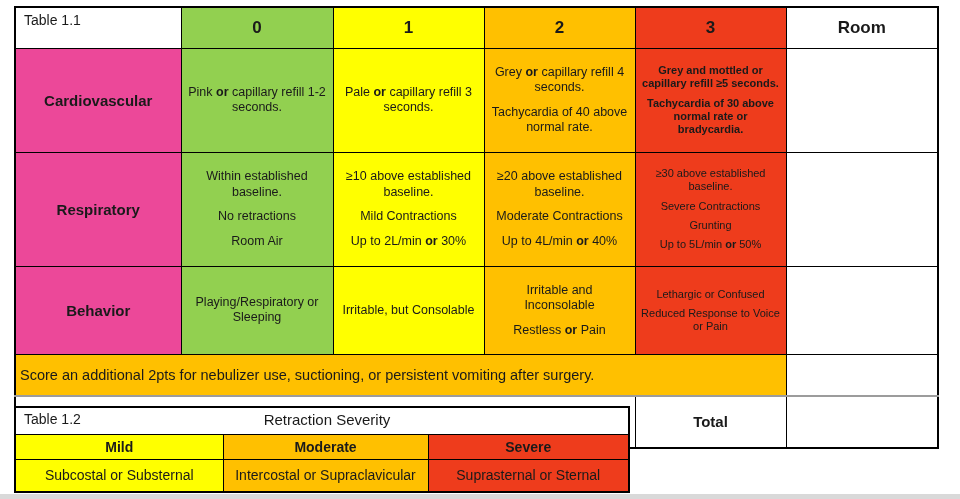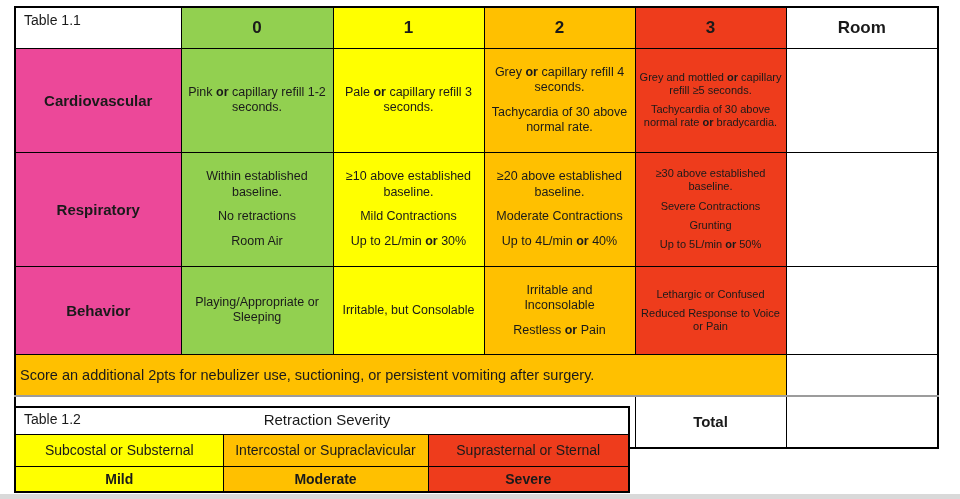--- a/index.html
+++ b/index.html
@@ -153,23 +153,23 @@
     <tr style="height:81px">
       <td class="label-cell">Cardiovascular</td>
       <td class="cell" style="background-color: rgb(146, 208, 80);">
             <div class="para">Pink <b>or</b> capillary refill 1-2 seconds.</div>
           </td>
       <td class="cell" style="background-color: rgb(255, 255, 0);">
             <div class="para">Pale <b>or</b> capillary refill 3 seconds.</div>
           </td>
       <td class="cell" style="background-color: rgb(255, 192, 0);">
             <div class="para">Grey <b>or</b> capillary refill 4 seconds.</div>
-            <div class="para">Tachycardia of 30 above normal rate.</div>
-          </td>
-      <td class="cell small" style="background-color: rgb(238, 60, 28);">
+            <div class="para">Tachycardia of 40 above normal rate.</div>
+          </td>
+      <td class="cell small" style="background-color: rgb(238, 60, 28); font-weight: bold;">
             <div class="para">Grey and mottled <b>or</b> capillary refill ≥5 seconds.</div>
             <div class="para">Tachycardia of 30 above normal rate <b>or</b> bradycardia.</div>
           </td>
       <td class="score-blank"></td>
     </tr>
     <tr style="height:104px">
       <td class="label-cell">Respiratory</td>
       <td class="cell" style="background-color: rgb(146, 208, 80);">
             <div class="para">Within established baseline.</div>
             <div class="para">No retractions</div>
@@ -189,21 +189,21 @@
             <div class="para">≥30 above established baseline.</div>
             <div class="para">Severe Contractions</div>
             <div class="para">Grunting</div>
             <div class="para">Up to 5L/min <b>or</b> 50%</div>
           </td>
       <td class="score-blank"></td>
     </tr>
     <tr style="height:61px">
       <td class="label-cell">Behavior</td>
       <td class="cell" style="background-color: rgb(146, 208, 80);">
-            <div class="para">Playing/Appropriate or Sleeping</div>
+            <div class="para">Playing/Respiratory or Sleeping</div>
           </td>
       <td class="cell" style="background-color: rgb(255, 255, 0);">
             <div class="para">Irritable, but Consolable</div>
           </td>
       <td class="cell" style="background-color: rgb(255, 192, 0);">
             <div class="para">Irritable and Inconsolable</div>
             <div class="para">Restless <b>or</b> Pain</div>
           </td>
       <td class="cell small" style="background-color: rgb(238, 60, 28); margin-left: 19px;">
             <div class="para">Lethargic or Confused</div>
@@ -229,27 +229,27 @@
       <col style="width:205px">
       <col style="width:201px">
     </colgroup>
     <tbody>
         <tr style="height:24px">
       <td class="t2-caption-cell" colspan="3">
         <span class="t2-caption">Table 1.2</span>
         <span class="t2-title">Retraction Severity</span>
       </td>
     </tr>
+    <tr style="height:25px">
+      <td class="t2-head" style="background-color: rgb(255, 255, 0);">Mild</td>
+      <td class="t2-head" style="background-color: rgb(255, 192, 0);">Moderate</td>
+      <td class="t2-head" style="background-color: rgb(238, 60, 28);">Severe</td>
+    </tr>
     <tr style="height:32px">
       <td class="t2-val" style="background-color: rgb(255, 255, 0);">Subcostal or Substernal</td>
       <td class="t2-val" style="background-color: rgb(255, 192, 0);">Intercostal or Supraclavicular</td>
       <td class="t2-val" style="background-color: rgb(238, 60, 28);">Suprasternal or Sternal</td>
     </tr>
-    <tr style="height:25px">
-      <td class="t2-head" style="background-color: rgb(255, 255, 0);">Mild</td>
-      <td class="t2-head" style="background-color: rgb(255, 192, 0);">Moderate</td>
-      <td class="t2-head" style="background-color: rgb(238, 60, 28);">Severe</td>
-    </tr>
   </tbody>
     </table>
 
   <div class="bottom-edge"></div>
 </div>
 
 </body></html>

